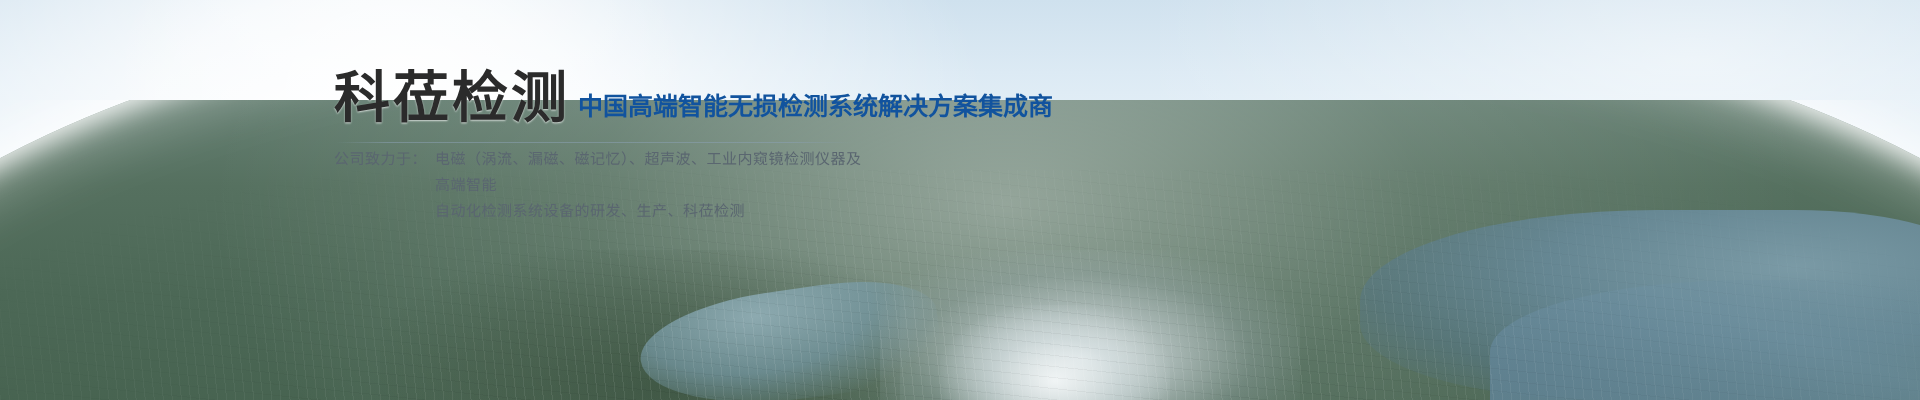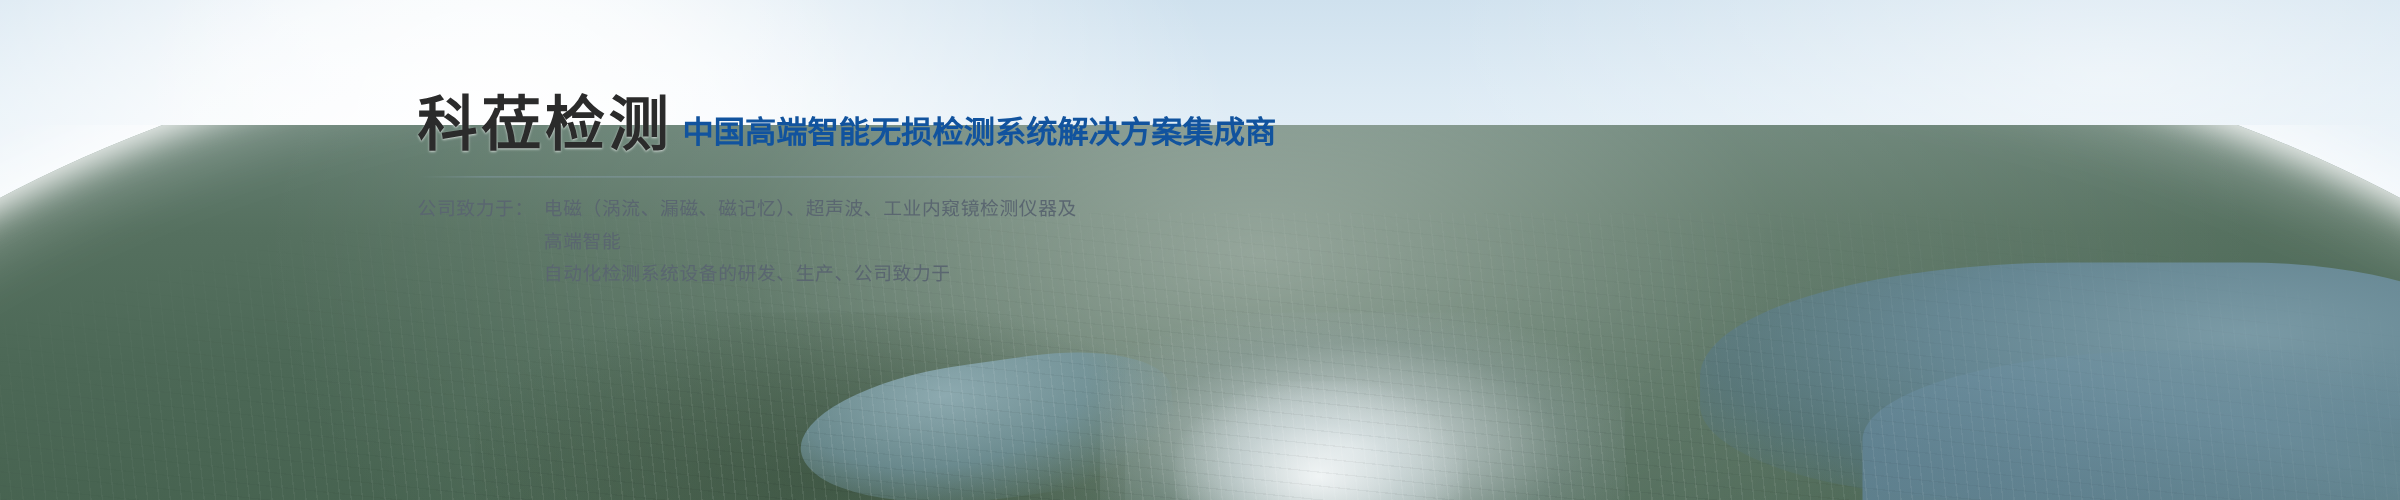--- a/index.html
+++ b/index.html
@@ -242,21 +242,21 @@
     width: 900px;
   }
 
   .title-row {
     display: flex;
     align-items: baseline;
     white-space: nowrap;
   }
   .brand {
     font-family: "Liberation Sans", "DejaVu Sans", sans-serif;
-    font-size: 48px;
+    font-size: 56px;
     font-weight: bold;
     letter-spacing: 3px;
     color: #2b2b2b;
     line-height: 1;
     text-shadow: 0 1px 2px rgba(255,255,255,0.7);
   }
   .tagline {
     font-family: "Liberation Sans", "DejaVu Sans", sans-serif;
     font-size: 25px;
     font-weight: bold;
@@ -275,21 +275,21 @@
     width: 516px;
     height: 1px;
     background: linear-gradient(90deg,
       rgba(150,170,186,0.0) 0%,
       rgba(138,160,178,0.55) 10%,
       rgba(138,160,178,0.55) 88%,
       rgba(150,170,186,0.0) 100%);
   }
 
   .desc {
-    margin-top: 13px;
+    margin-top: 3px;
     display: flex;
     align-items: flex-start;
     font-size: 15px;
     line-height: 26px;
     color: #5a6670;
     letter-spacing: 0.5px;
   }
   .desc-label {
     white-space: nowrap;
     padding-right: 8px;
@@ -330,18 +330,18 @@
       <span class="brand">科莅检测</span>
       <span class="tagline">中国高端智能无损检测系统解决方案集成商</span>
     </div>
 
     <div class="divider"></div>
 
     <div class="desc">
       <span class="desc-label">公司致力于：</span>
       <span class="desc-body">
         <span class="l1">电磁（涡流、漏磁、磁记忆）、超声波、工业内窥镜检测仪器及高端智能</span>
-        <span class="l2">自动化检测系统设备的研发、生产、公司致力于</span>
+        <span class="l2">自动化检测系统设备的研发、生产、科莅检测</span>
       </span>
     </div>
 
   </div>
 </div>
 
 </body></html>

